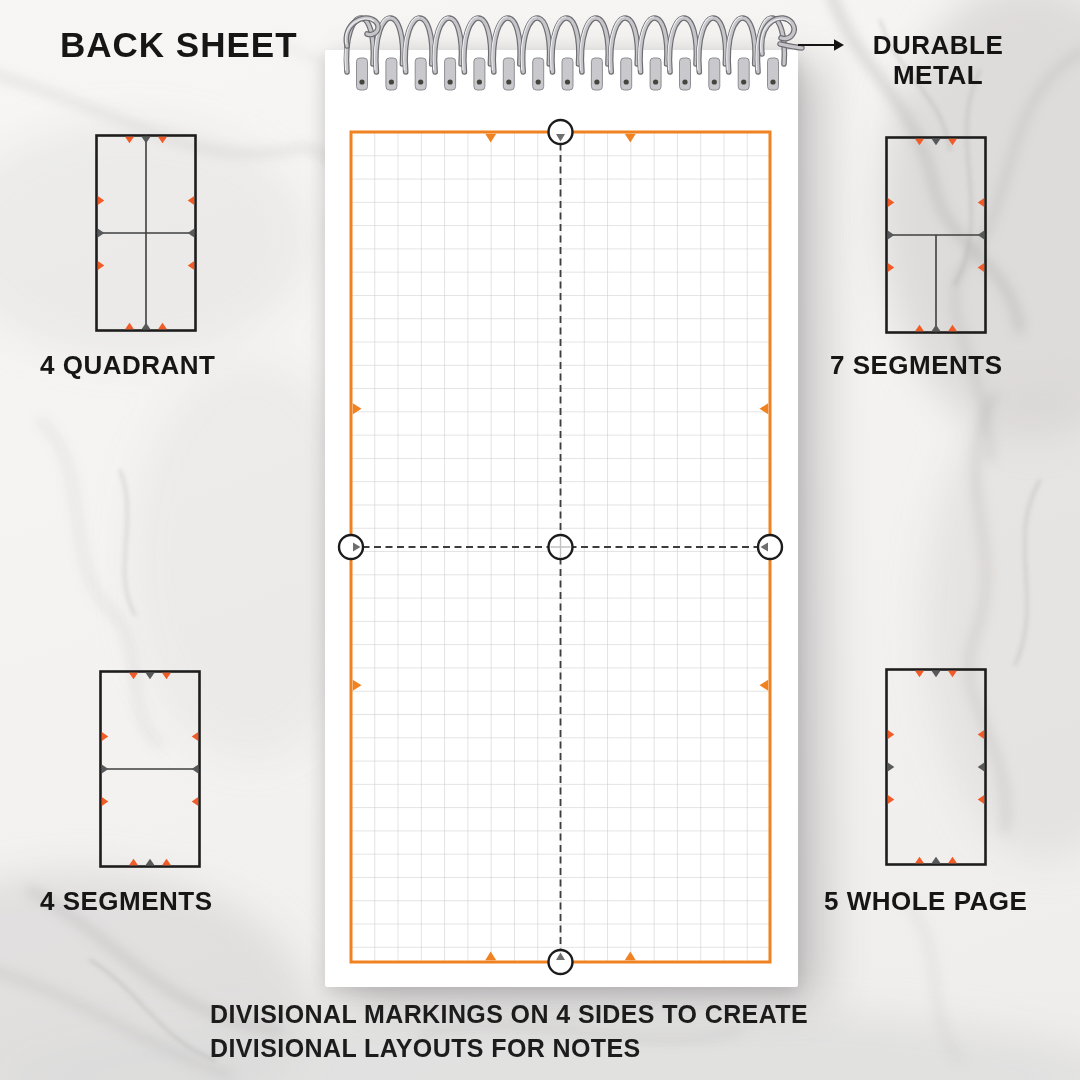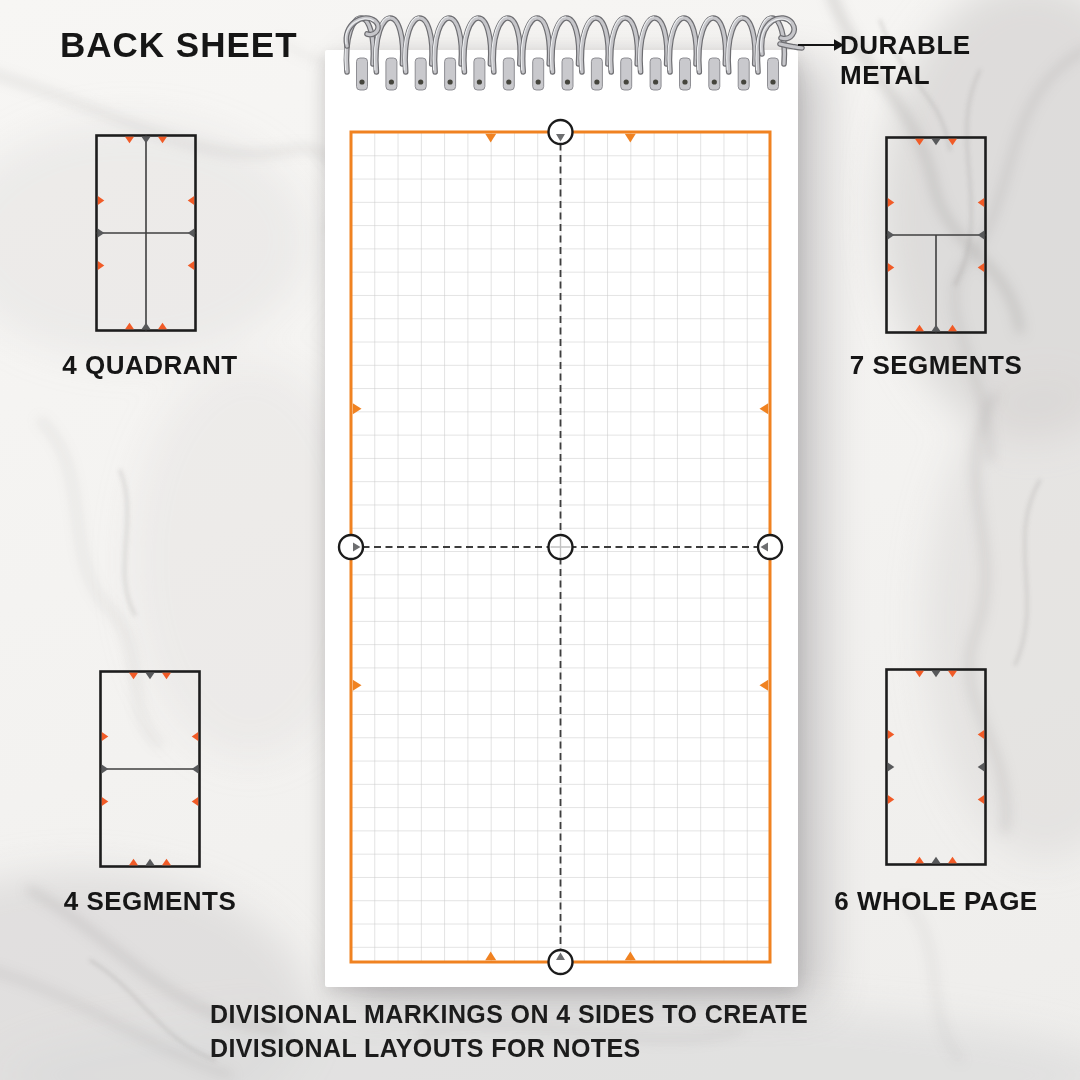--- a/index.html
+++ b/index.html
@@ -25,26 +25,26 @@
   .notepad{
     position:absolute;left:325px;top:50px;width:473px;height:937px;z-index:2;
     background:#fff;border-radius:2px;
     box-shadow:0 6px 18px rgba(96,94,98,.26), 26px 14px 44px rgba(105,103,108,.30);
   }
   .notepad svg{position:absolute;left:0;top:0;}
   .spiral{position:absolute;left:330px;top:4px;z-index:3;}
   .callout-arrow{position:absolute;left:798px;top:36px;z-index:4;}
   .callout{
     position:absolute;left:840px;top:30px;width:196px;z-index:4;
-    font-size:26px;font-weight:700;line-height:1.16;
+    text-align:center;font-size:26px;font-weight:700;line-height:1.16;
     letter-spacing:.5px;color:#141414;
   }
   .mini{position:absolute;z-index:2;}
   .mini-label{
-    position:absolute;z-index:2;text-align:center;
+    position:absolute;z-index:2;text-align:left;
     font-size:26px;font-weight:700;letter-spacing:.5px;color:var(--ink);
   }
   .caption{
     position:absolute;left:210px;top:998px;width:700px;z-index:4;
     text-align:left;font-size:25px;font-weight:700;line-height:1.34;
     letter-spacing:.4px;color:#1c1c1c;
   }
   
   .grid-path{stroke:var(--grid-line);stroke-width:1;fill:none;}
   .page-border{stroke:var(--accent-orange);stroke-width:3;fill:none;}
@@ -270,20 +270,20 @@
 
   <svg class="mini" style="left:885px;top:668px" width="102" height="198" viewBox="0 0 102 198">
     <rect class="mini-rect" x="1.5" y="1.5" width="99" height="195"></rect>
     <use href="#mk-orange"></use>
       <use href="#mk-gray"></use>
   </svg>
 
   <div class="mini-label" style="left:40px;top:350px;width:220px">4 QUADRANT</div>
   <div class="mini-label" style="left:830px;top:350px;width:212px">7 SEGMENTS</div>
   <div class="mini-label" style="left:40px;top:886px;width:220px">4 SEGMENTS</div>
-  <div class="mini-label" style="left:824px;top:886px;width:224px">6 WHOLE PAGE</div>
+  <div class="mini-label" style="left:824px;top:886px;width:224px">5 WHOLE PAGE</div>
 
   <div class="caption">
     <div>DIVISIONAL MARKINGS ON 4 SIDES TO CREATE</div>
     <div>DIVISIONAL LAYOUTS FOR NOTES</div>
   </div>
 
 </div>
 
 </body></html>

